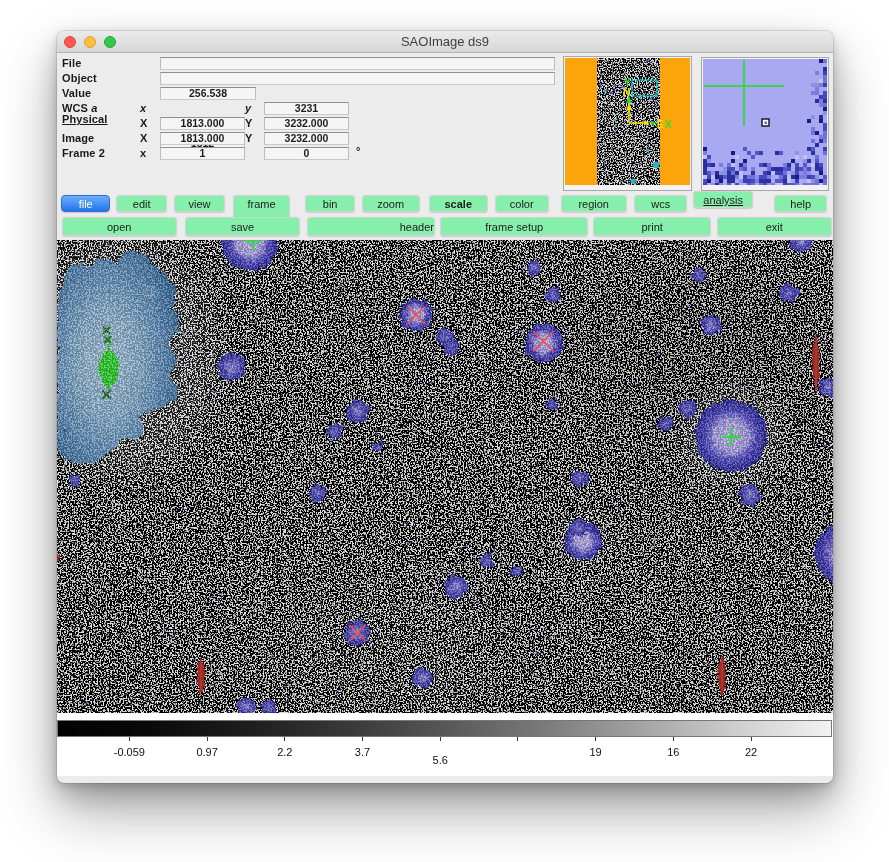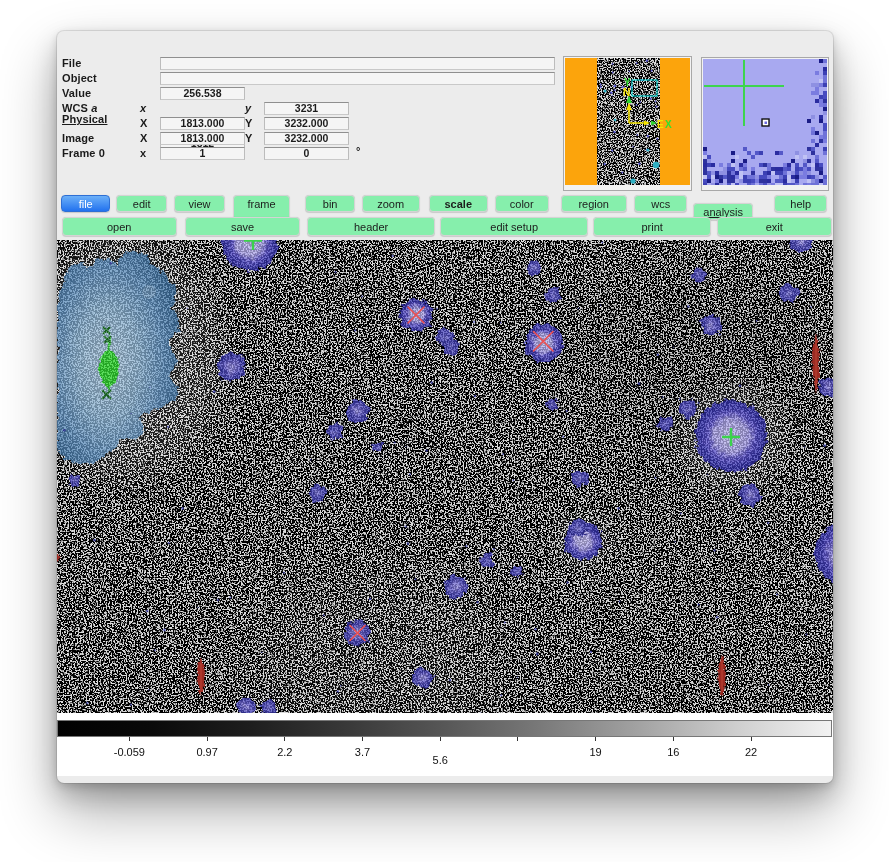--- a/index.html
+++ b/index.html
@@ -25,30 +25,36 @@
 #cbar { position:absolute; left:0; top:682px; width:776px; height:63px; background:#fff; }
 #cbgrad { position:absolute; left:0px; top:6.5px; width:775px; height:17px; border:1px solid #777;
   background:linear-gradient(to right,#010101 0%,#0a0a0a 12%,#1e1e1e 25%,#3a3a3a 38%,#575757 50%,#787878 62%,#a2a2a2 75%,#cfcfcf 88%,#f2f2f2 100%); }
 .tick { position:absolute; top:24px; width:1px; height:4px; background:#333; }
 .tlab { position:absolute; top:32.5px; width:60px; text-align:center; font-size:11px; color:#111; }
 #pannerbox { position:absolute; left:506px; top:24.5px; }
 #magbox { position:absolute; left:644px; top:25.5px; }
 </style></head>
 <body>
 <div id="win">
+  <div id="tbar">
+      <div class="t">SAOImage ds9</div>
+    <div class="light" id="l1"></div>
+      <div class="light" id="l2"></div>
+      <div class="light" id="l3"></div>
+  </div>
   <div class="lbl" style="left:5px;top:26px;">File</div>
     <div class="lbl" style="left:5px;top:41px;">Object</div>
     <div class="lbl" style="left:5px;top:56px;">Value</div>
     <div class="lbl" style="left:5px;top:71px;">WCS <i>a</i></div>
     <div class="lbl" style="left:5px;top:82px;text-decoration:underline;">Physical</div>
     <div class="lbl" style="left:5px;top:100.5px;">Image</div>
-    <div class="lbl" style="left:5px;top:115.5px;">Frame 0</div>
+    <div class="lbl" style="left:5px;top:115.5px;">Frame 2</div>
     <div class="fld" style="left:103px;top:26px;width:395px;"></div>
     <div class="fld" style="left:103px;top:41px;width:395px;"></div>
-    <div class="fld" style="left:103px;top:56px;width:85px;">256.538</div>
+    <div class="fld" style="left:103px;top:56px;width:96px;">256.538</div>
     <div class="xy" style="left:83px;top:71px;"><i>x</i></div>
     <div class="fld" style="left:103px;top:71px;width:85px;margin-top:35px;">1812</div>
     <div class="xy" style="left:188px;top:71px;"><i>y</i></div>
     <div class="fld" style="left:207px;top:71px;width:85px;">3231</div>
     <div class="xy" style="left:83px;top:86px;">X</div>
     <div class="fld" style="left:103px;top:86px;width:85px;">1813.000</div>
     <div class="xy" style="left:188px;top:86px;">Y</div>
     <div class="fld" style="left:207px;top:86px;width:85px;">3232.000</div>
     <div class="xy" style="left:83px;top:100.5px;">X</div>
     <div class="fld" style="left:103px;top:100.5px;width:85px;">1813.000</div>
@@ -333,26 +339,26 @@
   <div class="btn sel" style="left:4.4px;top:164px;width:48.6px;height:17px;line-height:17px;">file</div>
     <div class="btn" style="left:58.8px;top:164px;width:51.7px;height:17px;line-height:17px;">edit</div>
     <div class="btn" style="left:117px;top:164px;width:51px;height:17px;line-height:17px;">view</div>
     <div class="btn" style="left:176px;top:164px;width:57px;height:31px;line-height:17px;">frame</div>
     <div class="btn" style="left:247.8px;top:164px;width:50.7px;height:17px;line-height:17px;">bin</div>
     <div class="btn" style="left:304.7px;top:164px;width:58px;height:17px;line-height:17px;">zoom</div>
     <div class="btn" style="left:371.5px;top:164px;width:59.5px;height:17px;line-height:17px;font-weight:bold;">scale</div>
     <div class="btn" style="left:437.6px;top:164px;width:54.2px;height:17px;line-height:17px;">color</div>
     <div class="btn" style="left:503.8px;top:164px;width:65.8px;height:17px;line-height:17px;">region</div>
     <div class="btn" style="left:577.2px;top:164px;width:53.2px;height:17px;line-height:17px;">wcs</div>
-    <div class="btn" style="left:636.2px;top:172px;width:60px;height:17px;line-height:17px;text-decoration:underline;">analysis</div>
+    <div class="btn" style="left:636.2px;top:160px;width:60px;height:17px;line-height:17px;text-decoration:underline;">analysis</div>
     <div class="btn" style="left:717.1px;top:164px;width:53.3px;height:17px;line-height:17px;">help</div>
     <div class="btn" style="left:4.5px;top:185.5px;width:115.5px;height:19px;line-height:19px;">open</div>
     <div class="btn" style="left:127.8px;top:185.5px;width:115.6px;height:19px;line-height:19px;">save</div>
-    <div class="btn" style="left:250.2px;top:185.5px;width:127.8px;height:19px;line-height:19px;">header</div>
-    <div class="btn" style="left:383.4px;top:185.5px;width:147.6px;height:19px;line-height:19px;">edit setup</div>
+    <div class="btn" style="left:250.2px;top:185.5px;width:127.8px;height:19px;line-height:19px;text-align:right;">header</div>
+    <div class="btn" style="left:383.4px;top:185.5px;width:147.6px;height:19px;line-height:19px;">frame setup</div>
     <div class="btn" style="left:536.3px;top:185.5px;width:117.7px;height:19px;line-height:19px;">print</div>
     <div class="btn" style="left:659.8px;top:185.5px;width:115px;height:19px;line-height:19px;">exit</div>
   <div id="imgarea">
       <svg width="776" height="480" style="display:block">
 <defs>
 <filter id="grain" x="0" y="0" width="776" height="480" filterUnits="userSpaceOnUse">
 <feTurbulence type="fractalNoise" baseFrequency="0.65" numOctaves="2" seed="17"></feTurbulence>
 <feColorMatrix type="matrix" values="1 0 0 0 0 1 0 0 0 0 1 0 0 0 0 0 0 0 0 1"></feColorMatrix>
 <feComponentTransfer>
               <feFuncR type="linear" slope="9" intercept="-4.5"></feFuncR>

